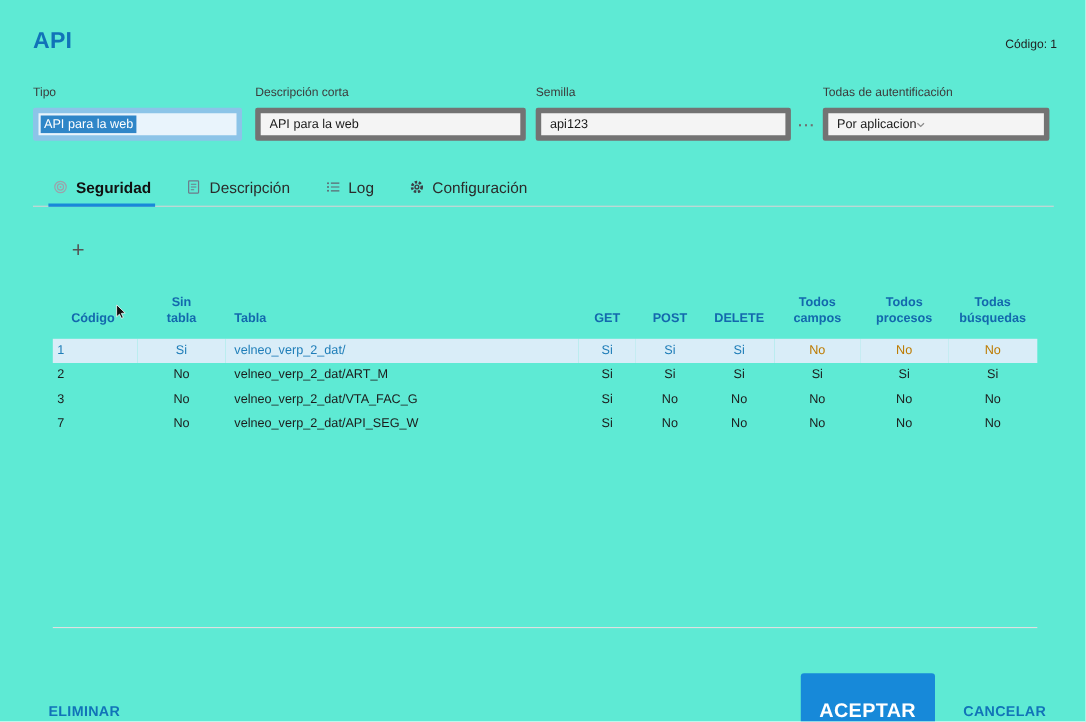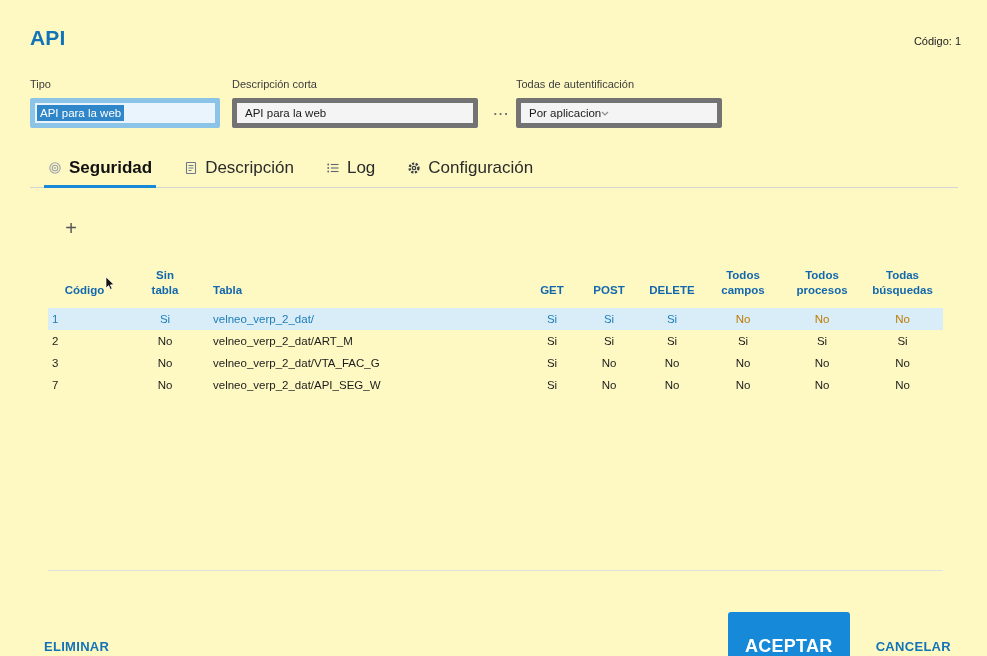--- a/index.html
+++ b/index.html
@@ -5,21 +5,21 @@
   :root{
     --accent:#1173b8;
     --accent-button:#1789d9;
     --selected-row-bg:#d9edf8;
     --selected-row-text:#1e7db8;
     --selected-no-text:#bd7b00;
   }
   *{box-sizing:border-box;}
   html,body{margin:0;padding:0;background:#ffffff;}
   body{font-family:"Liberation Sans", sans-serif; color:#1a1a1a;}
-  .page{position:relative;width:987px;height:656px;background:#fef9c3;overflow:hidden;}
+  .page{position:relative;width:987px;height:656px;background:#5eead4;overflow:hidden;}
 
   
   .titlebar{position:absolute;left:30px;top:26px;right:26px;display:flex;justify-content:space-between;align-items:flex-end;}
   .page-title{margin:0;font-size:21px;font-weight:600;color:var(--accent);letter-spacing:.2px;}
   .code-badge{font-size:11px;color:#222;padding-bottom:3px;}
 
   
   .form-row{position:absolute;left:30px;top:78px;display:flex;align-items:flex-end;}
   .field label{display:block;font-size:11px;color:#3c3c3c;margin-bottom:8px;}
   .control{height:30px;display:flex;align-items:center;font-size:11.5px;background:#f4f4f4;border:5px solid #737373;border-radius:2px;color:#1a1a1a;width:100%;}
@@ -30,21 +30,21 @@
   .f-tipo{width:206px;}
   .control.focused{background:#e9f4fc;border-color:#8cc4e8;padding:0 2px;}
   .sel-text{background:#2f86c8;color:#fff;padding:2px 3px;font-size:11.5px;white-space:nowrap;}
   .more-wrap{width:29px;display:flex;justify-content:center;align-items:center;height:30px;}
   .more-btn{border:none;background:transparent;color:#6f6f6f;font-size:13px;font-weight:bold;letter-spacing:1px;cursor:pointer;padding:2px 4px;}
   .select{justify-content:flex-start;padding:0 7px 0 8px;}
   .chevron{display:flex;align-items:center;}
 
   
   .tabbar{position:absolute;left:30px;top:156px;width:928px;height:32px;display:flex;align-items:flex-end;border-bottom:1px solid #d4d4d4;padding-left:14px;}
-  .tab{display:flex;align-items:center;gap:7px;padding:0 4px 9px 4px;margin-right:24px;font-size:17px;color:#2b2b2b;position:relative;cursor:pointer;}
+  .tab{display:flex;align-items:center;gap:7px;padding:0 4px 9px 4px;margin-right:24px;font-size:14px;color:#2b2b2b;position:relative;cursor:pointer;}
   .tab .tab-icon{display:flex;align-items:center;}
   .tab.active .tab-label{font-weight:bold;color:#111;}
   .tab.active::after{content:"";position:absolute;left:0;right:0;bottom:-1px;height:3px;background:var(--accent-button);}
 
   
   .add-button{position:absolute;left:58px;top:215px;width:26px;height:26px;display:flex;align-items:center;justify-content:center;font-size:20px;color:#555;background:transparent;border:none;cursor:pointer;}
 
   
   table.grid{position:absolute;left:48px;top:262px;width:895px;border-collapse:collapse;table-layout:fixed;font-size:11.5px;}
   .grid th{color:#1368ad;font-weight:bold;padding:6px 4px 10px 4px;white-space:pre-line;line-height:1.3;vertical-align:bottom;}
@@ -84,20 +84,24 @@
       <div class="control focused">
         <span class="sel-text">API para la web</span>
       </div>
     </div>
 
     <div class="field f-desc">
       <label>Descripción corta</label>
       <input class="control" value="API para la web" style="">
     </div>
 
+    <div class="field f-semilla">
+      <label>Semilla</label>
+      <input class="control" value="api123" style="">
+    </div>
 
     <div class="more-wrap">
       <button class="more-btn">···</button>
     </div>
 
     <div class="field f-tipo">
       <label>Todas de autentificación</label>
       <div class="control select">
         <span>Por aplicacion</span>
         <span class="chevron">

